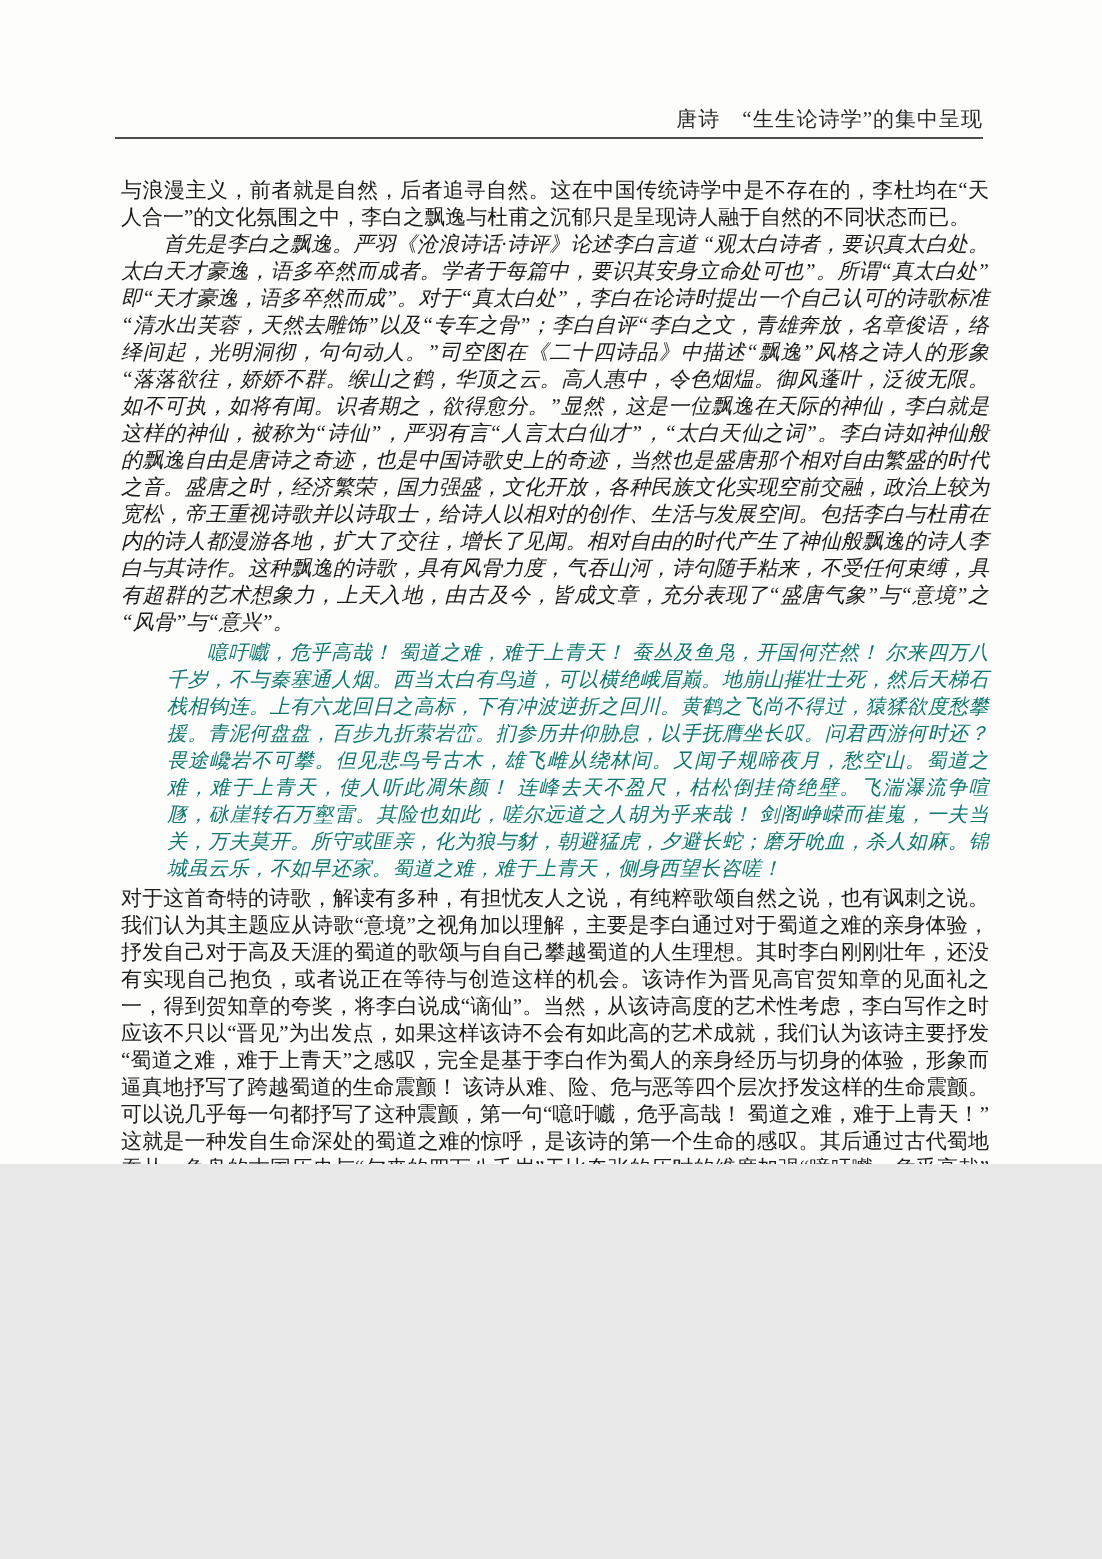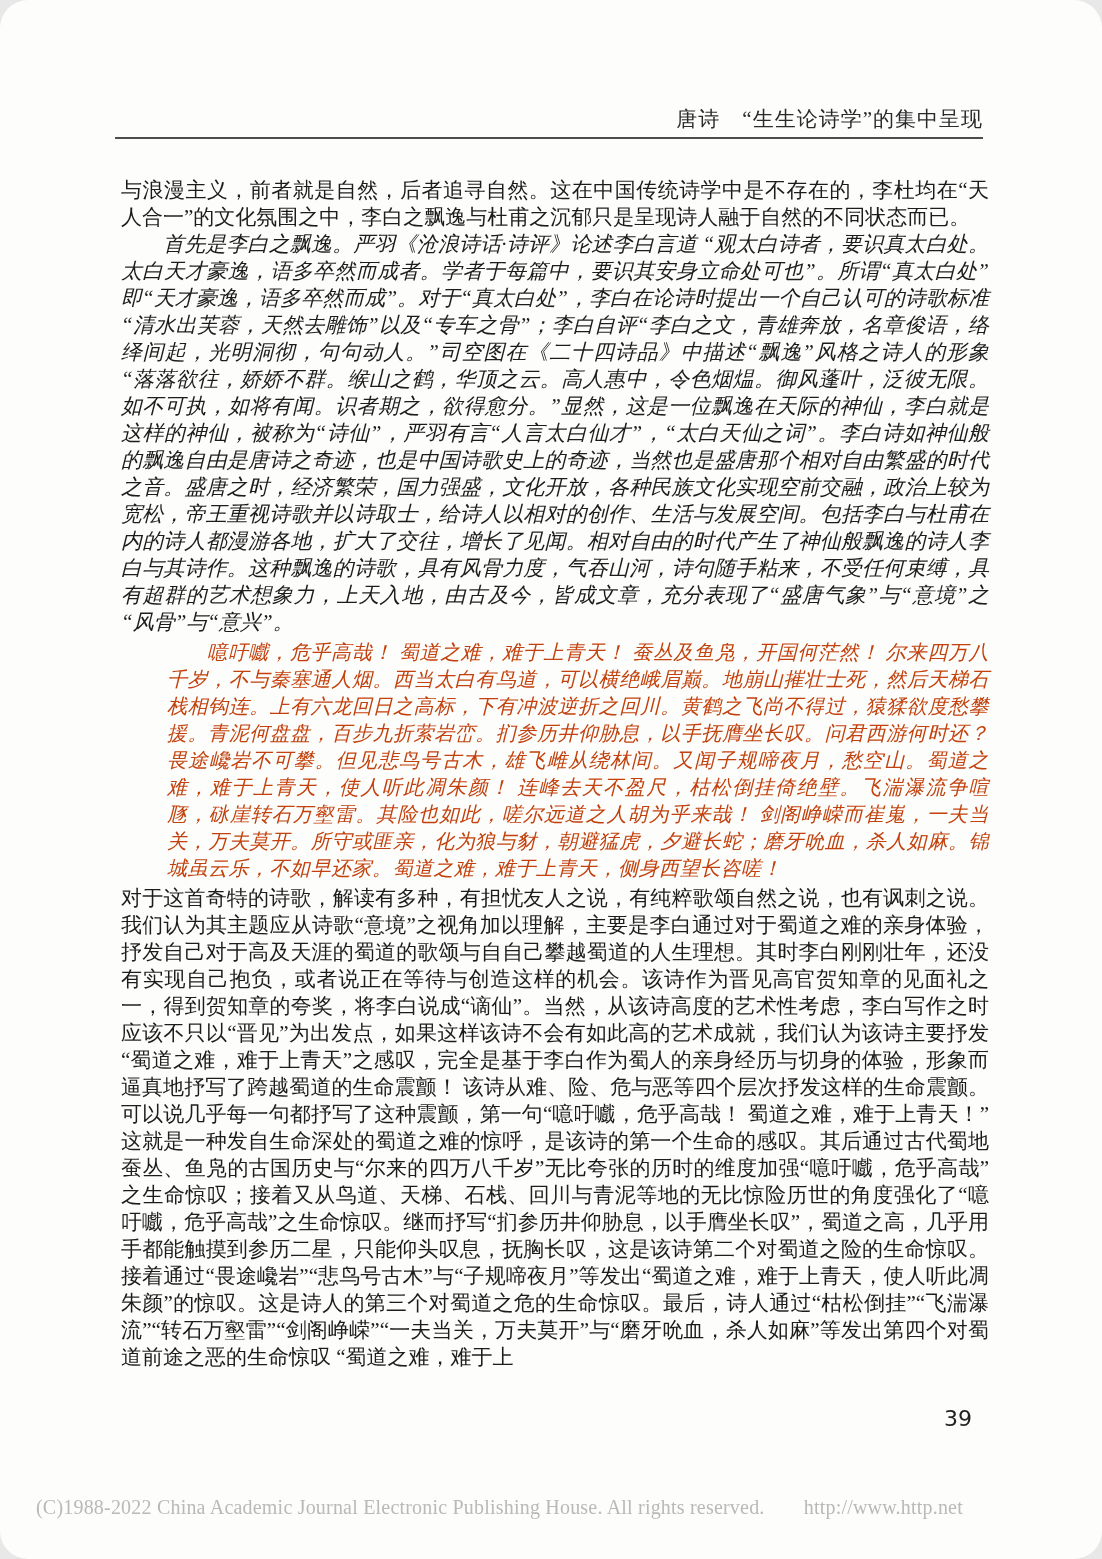--- a/index.html
+++ b/index.html
@@ -3,26 +3,25 @@
 <meta charset="utf-8">
 <style>
   html, body {
     margin: 0;
     padding: 0;
     background: #e8e8e8;
   }
   .page {
     position: relative;
     width: 1102px;
-    height: 1559px;
+    height: 1164px;
     background: #fdfdfc;
     overflow: hidden;
     font-family: "Liberation Serif", "DejaVu Serif", serif;
     color: #1c1c1c;
-    border-radius: 28px;
   }
   .running-header {
     position: absolute;
     top: 106px;
     left: 115px;
     width: 868px;
     text-align: right;
     font-size: 21px;
     line-height: 26px;
     color: #2a2a2a;
@@ -53,21 +52,21 @@
   }
   .article-body p.indent {
     text-indent: 2em;
     font-style: italic;
   }
   .article-body p.poem {
     margin: 3px 0 3px 46px;
     font-size: 20px;
     font-style: italic;
     text-indent: 2em;
-    color: #c2410c;
+    color: #0f766e;
     letter-spacing: 0.5px;
   }
   .page-number {
     position: absolute;
     top: 1406px;
     left: 944px;
     font-family: "DejaVu Sans", "Liberation Sans", sans-serif;
     font-size: 22px;
     color: #222;
   }

